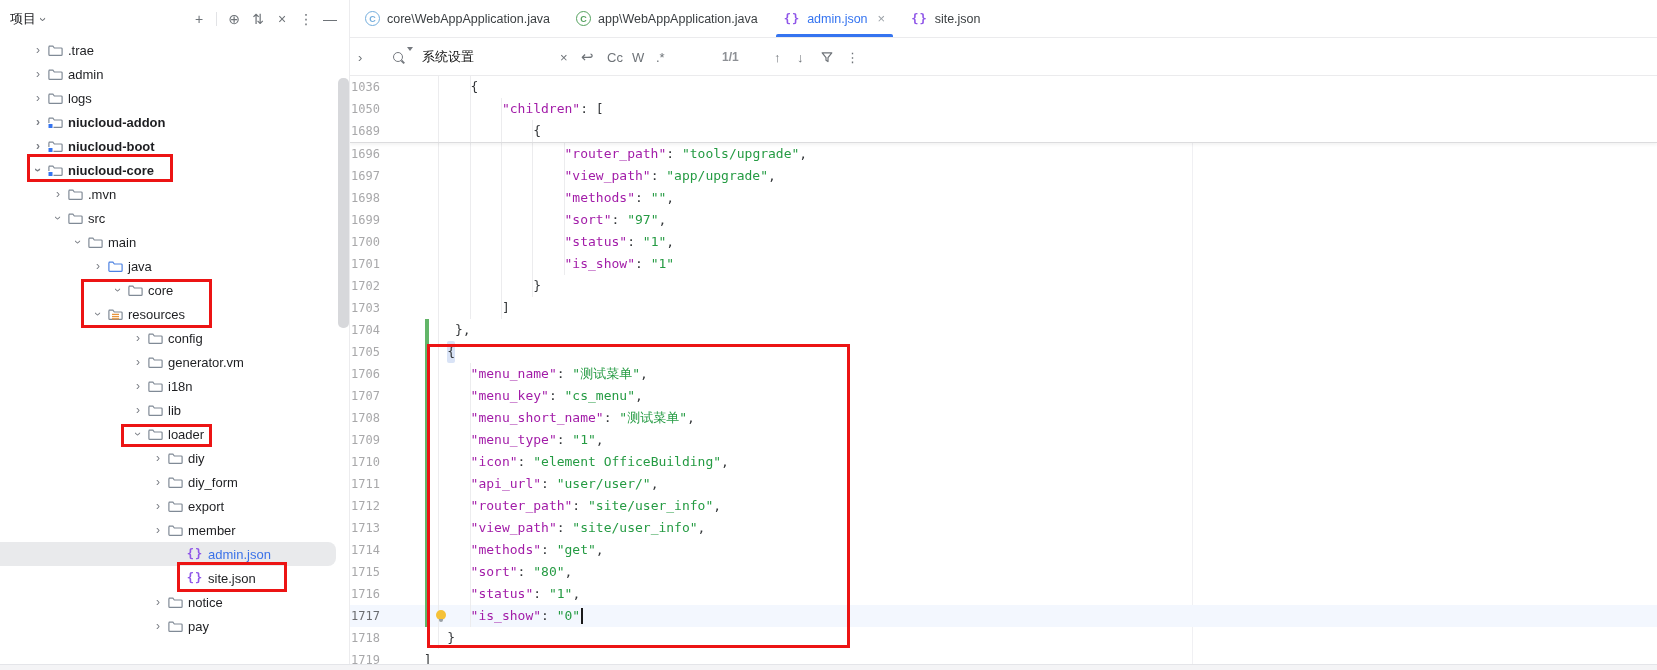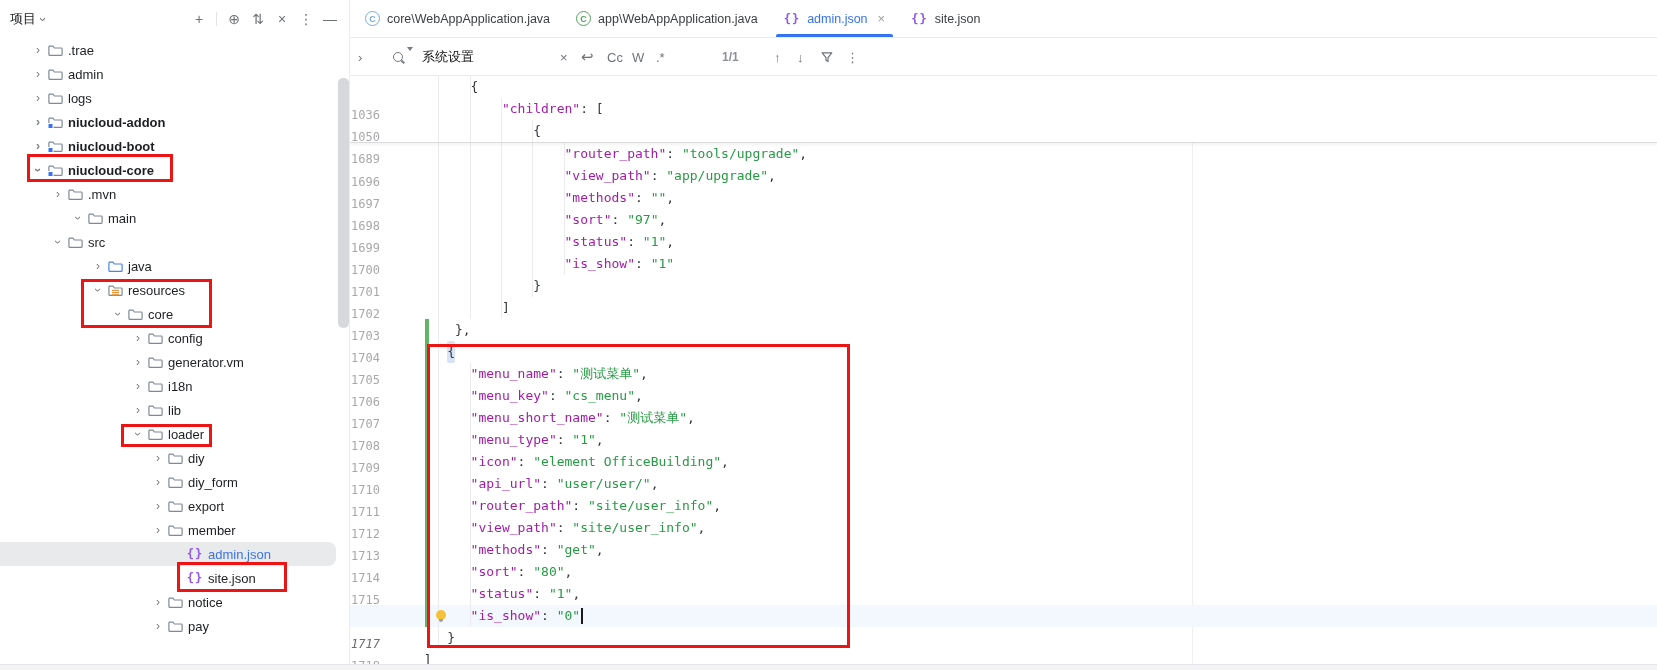--- a/index.html
+++ b/index.html
@@ -66,22 +66,22 @@
   
   #editor { position:relative; height:588px; overflow:hidden;
     font-family:"DejaVu Sans Mono", monospace; font-size:13px; line-height:22px; }
   #ruler { position:absolute; left:842px; top:0; bottom:0; width:1px; background:#F0F0F3; }
   #sticky { position:relative; background:#fff; border-bottom:1px solid #DCDCDE;
     box-shadow:0 2px 3px rgba(0,0,0,0.05); z-index:5; }
   #codebody { position:relative; }
   .cl { position:relative; height:22px; white-space:pre; }
   .cl.cur { background:#F3F7FE; }
   .ln { position:absolute; left:0; top:0; width:30px; text-align:right; color:#A8A8AA;
-    font-size:12px;margin-top:28px; }
-  .cl.cur .ln { color:#6a6c70;font-style:italic; }
+    font-size:12px; }
+  .cl.cur .ln { color:#6a6c70; }
   .lc { position:absolute; left:58px; top:0; display:flex; align-items:center; height:22px; }
   .ind { display:inline-block; height:22px;
     background:repeating-linear-gradient(to right,
       transparent 0, transparent calc(4ch - 1px), #ECECEE calc(4ch - 1px), #ECECEE 4ch); }
   .k { color:#A21CA8; }
   .s { color:#259B43; }
   .p { color:#333639; }
   .p.mb { background:#D9E3F6; border-radius:2px; }
   .caret { display:inline-block; width:1.5px; height:16px; background:#1a1a1a;
     vertical-align:middle; margin-left:1px; }
@@ -177,69 +177,69 @@
         </div>
         <div class="trow" style="padding-left: 50px;">
           <span class="tch">›</span>
           <span class="ticon">
             <svg class="folder-svg" width="16" height="16" viewBox="0 0 16 16">
       <path d="M1.8 4.2 h4.1 l1.4 1.8 h6.9 a0.9 0.9 0 0 1 0.9 0.9 v5.6 a0.9 0.9 0 0 1 -0.9 0.9 h-11.4 a0.9 0.9 0 0 1 -0.9 -0.9 v-7.4 a0.9 0.9 0 0 1 0.9 -0.9 z" fill="#fff" stroke="#808A96" stroke-width="1.2"></path>
             </svg>
           </span>
           <span class="tlabel">.mvn</span>
         </div>
+        <div class="trow" style="padding-left: 50px;">
+          <span class="tch exp">›</span>
+          <span class="ticon">
+            <svg class="folder-svg" width="16" height="16" viewBox="0 0 16 16">
+      <path d="M1.8 4.2 h4.1 l1.4 1.8 h6.9 a0.9 0.9 0 0 1 0.9 0.9 v5.6 a0.9 0.9 0 0 1 -0.9 0.9 h-11.4 a0.9 0.9 0 0 1 -0.9 -0.9 v-7.4 a0.9 0.9 0 0 1 0.9 -0.9 z" fill="#fff" stroke="#808A96" stroke-width="1.2"></path>
+            </svg>
+          </span>
+          <span class="tlabel">src</span>
+        </div>
         <div class="trow" style="padding-left: 70px;">
           <span class="tch exp">›</span>
           <span class="ticon">
             <svg class="folder-svg" width="16" height="16" viewBox="0 0 16 16">
       <path d="M1.8 4.2 h4.1 l1.4 1.8 h6.9 a0.9 0.9 0 0 1 0.9 0.9 v5.6 a0.9 0.9 0 0 1 -0.9 0.9 h-11.4 a0.9 0.9 0 0 1 -0.9 -0.9 v-7.4 a0.9 0.9 0 0 1 0.9 -0.9 z" fill="#fff" stroke="#808A96" stroke-width="1.2"></path>
             </svg>
           </span>
           <span class="tlabel">main</span>
         </div>
-        <div class="trow" style="padding-left: 50px;">
-          <span class="tch exp">›</span>
-          <span class="ticon">
-            <svg class="folder-svg" width="16" height="16" viewBox="0 0 16 16">
-      <path d="M1.8 4.2 h4.1 l1.4 1.8 h6.9 a0.9 0.9 0 0 1 0.9 0.9 v5.6 a0.9 0.9 0 0 1 -0.9 0.9 h-11.4 a0.9 0.9 0 0 1 -0.9 -0.9 v-7.4 a0.9 0.9 0 0 1 0.9 -0.9 z" fill="#fff" stroke="#808A96" stroke-width="1.2"></path>
-            </svg>
-          </span>
-          <span class="tlabel">src</span>
-        </div>
         <div class="trow" style="padding-left: 90px;">
           <span class="tch">›</span>
           <span class="ticon">
             <svg class="folder-svg" width="16" height="16" viewBox="0 0 16 16">
       <path d="M1.8 4.2 h4.1 l1.4 1.8 h6.9 a0.9 0.9 0 0 1 0.9 0.9 v5.6 a0.9 0.9 0 0 1 -0.9 0.9 h-11.4 a0.9 0.9 0 0 1 -0.9 -0.9 v-7.4 a0.9 0.9 0 0 1 0.9 -0.9 z" fill="#fff" stroke="#4D82E2" stroke-width="1.2"></path>
             </svg>
           </span>
           <span class="tlabel">java</span>
+        </div>
+        <div class="trow" style="padding-left: 110px;">
+          <span class="tch exp">›</span>
+          <span class="ticon">
+            <svg class="folder-svg" width="16" height="16" viewBox="0 0 16 16">
+      <path d="M1.8 4.2 h4.1 l1.4 1.8 h6.9 a0.9 0.9 0 0 1 0.9 0.9 v5.6 a0.9 0.9 0 0 1 -0.9 0.9 h-11.4 a0.9 0.9 0 0 1 -0.9 -0.9 v-7.4 a0.9 0.9 0 0 1 0.9 -0.9 z" fill="#fff" stroke="#808A96" stroke-width="1.2"></path>
+            </svg>
+          </span>
+          <span class="tlabel">core</span>
         </div>
         <div class="trow" style="padding-left: 90px;">
           <span class="tch exp">›</span>
           <span class="ticon">
             <svg class="folder-svg" width="16" height="16" viewBox="0 0 16 16">
       <path d="M1.8 4.2 h4.1 l1.4 1.8 h6.9 a0.9 0.9 0 0 1 0.9 0.9 v5.6 a0.9 0.9 0 0 1 -0.9 0.9 h-11.4 a0.9 0.9 0 0 1 -0.9 -0.9 v-7.4 a0.9 0.9 0 0 1 0.9 -0.9 z" fill="#fff" stroke="#808A96" stroke-width="1.2"></path>
               <g stroke="#E8953C" stroke-width="1.3">
                 <line x1="5" y1="8.4" x2="12" y2="8.4"></line>
                 <line x1="5" y1="10.6" x2="12" y2="10.6"></line>
                 <line x1="5" y1="12.8" x2="12" y2="12.8"></line>
               </g>
             </svg>
           </span>
           <span class="tlabel">resources</span>
-        </div>
-        <div class="trow" style="padding-left: 110px;">
-          <span class="tch exp">›</span>
-          <span class="ticon">
-            <svg class="folder-svg" width="16" height="16" viewBox="0 0 16 16">
-      <path d="M1.8 4.2 h4.1 l1.4 1.8 h6.9 a0.9 0.9 0 0 1 0.9 0.9 v5.6 a0.9 0.9 0 0 1 -0.9 0.9 h-11.4 a0.9 0.9 0 0 1 -0.9 -0.9 v-7.4 a0.9 0.9 0 0 1 0.9 -0.9 z" fill="#fff" stroke="#808A96" stroke-width="1.2"></path>
-            </svg>
-          </span>
-          <span class="tlabel">core</span>
         </div>
         <div class="trow" style="padding-left: 130px;">
           <span class="tch">›</span>
           <span class="ticon">
             <svg class="folder-svg" width="16" height="16" viewBox="0 0 16 16">
       <path d="M1.8 4.2 h4.1 l1.4 1.8 h6.9 a0.9 0.9 0 0 1 0.9 0.9 v5.6 a0.9 0.9 0 0 1 -0.9 0.9 h-11.4 a0.9 0.9 0 0 1 -0.9 -0.9 v-7.4 a0.9 0.9 0 0 1 0.9 -0.9 z" fill="#fff" stroke="#808A96" stroke-width="1.2"></path>
             </svg>
           </span>
           <span class="tlabel">config</span>
         </div>

